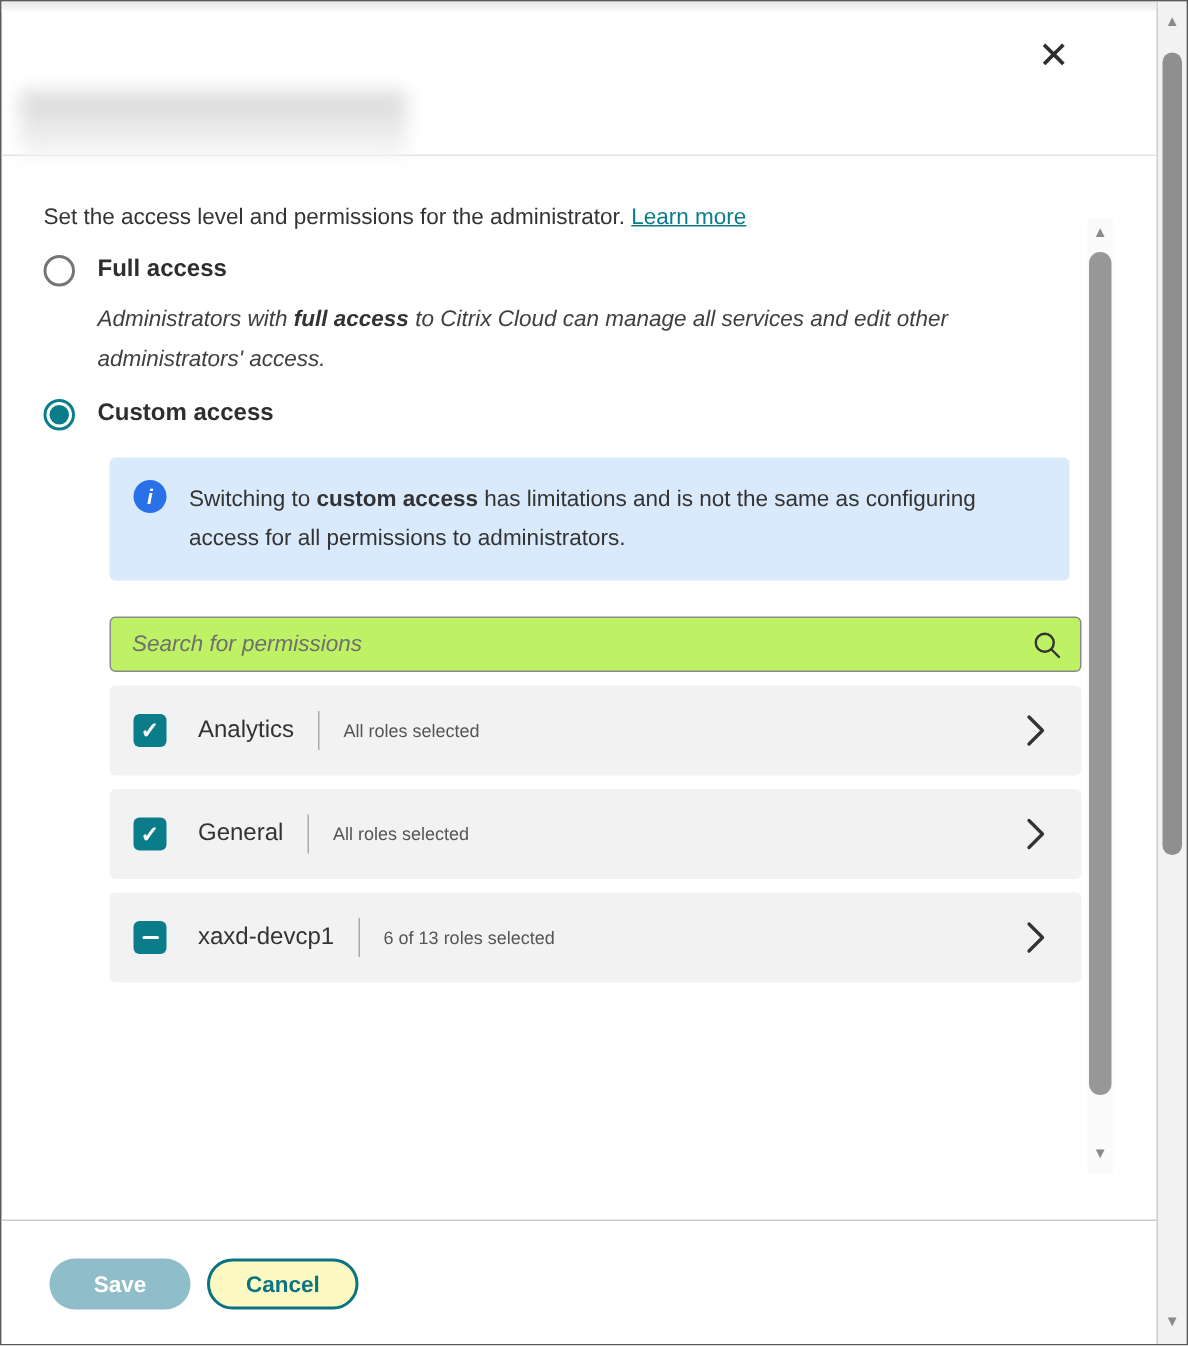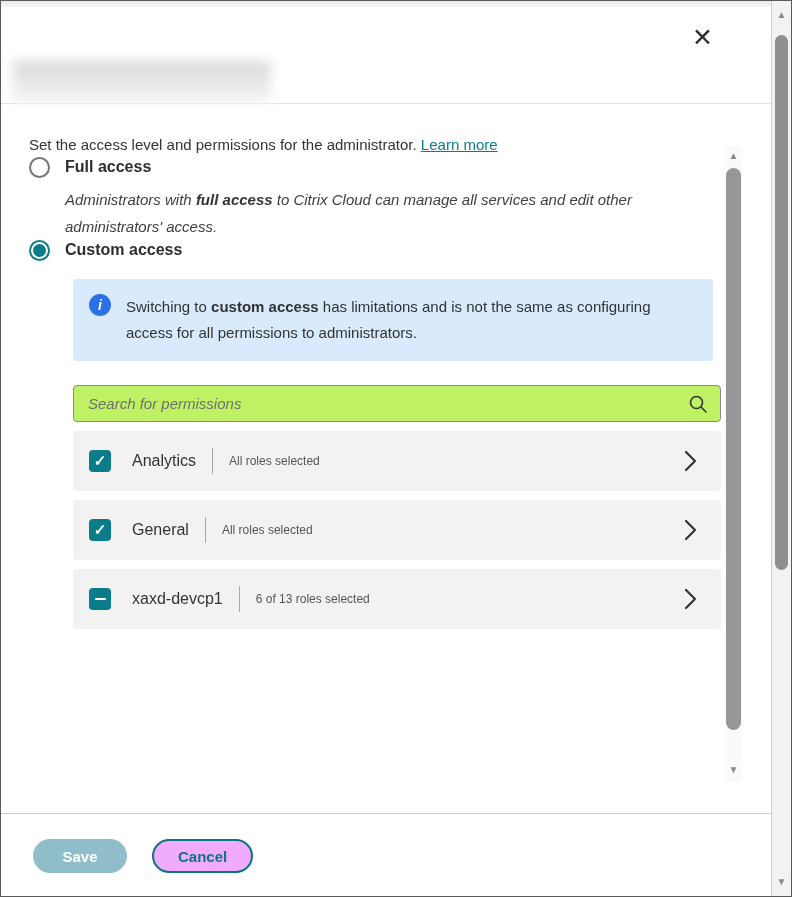--- a/index.html
+++ b/index.html
@@ -53,21 +53,21 @@
 
   
   .modal-body {
     position: relative; height: 709px;
     padding: 30px 60px 0 28px;
     overflow: hidden;
   }
   .intro { font-size: 15px; color: #333; line-height: 1.5; }
   .link { color: #0b7d8a; text-decoration: underline; cursor: pointer; }
 
-  .access-option { margin-top: 0; }
+  .access-option { margin-top: 13px; }
   .option-head { display: flex; align-items: center; gap: 15px; }
   .radio {
     width: 21px; height: 21px; border-radius: 50%;
     border: 2px solid #757575; background: #fff; flex: 0 0 auto; cursor: pointer;
     display: flex; align-items: center; justify-content: center;
   }
   .radio.selected { border-color: #0b7d8a; }
   .radio.selected .radio-dot { width: 13px; height: 13px; border-radius: 50%; background: #0b7d8a; }
   .option-label { font-size: 16px; font-weight: 700; color: #2e2e2e; }
   .option-desc {
@@ -133,31 +133,31 @@
   .inner-scrollbar .arrow.up { top: 5px; }
   .inner-scrollbar .arrow.down { bottom: 7px; }
   .inner-thumb {
     position: absolute; top: 22px; left: 1px; width: 15px; height: 562px;
     background: #979797; border-radius: 8px;
   }
 
   
   .modal-footer {
     height: 85px; border-top: 1px solid #cccccc;
-    padding: 25px 0 0 32px; display: flex; gap: 25px; background: #fff;
+    padding: 25px 0 0 32px; display: flex; gap: 11px; background: #fff;
   }
   .btn {
     height: 34px; border-radius: 17px; font-family: "Liberation Sans", sans-serif;
     font-size: 15px; font-weight: 700; cursor: pointer;
   }
   .btn-save {
     width: 94px; border: none; background: #8fbdc9; color: #fff;
   }
   .btn-cancel {
-    padding: 0 24px; background: #f0abfc; border: 2px solid #0b7483; color: #0b7483;
+    padding: 0 24px; background: #fef9c3; border: 2px solid #0b7483; color: #0b7483;
   }
 </style>
 </head>
 <body>
 
 <div class="screen">
   <div class="top-strip"></div>
 
   <div class="modal">
 

